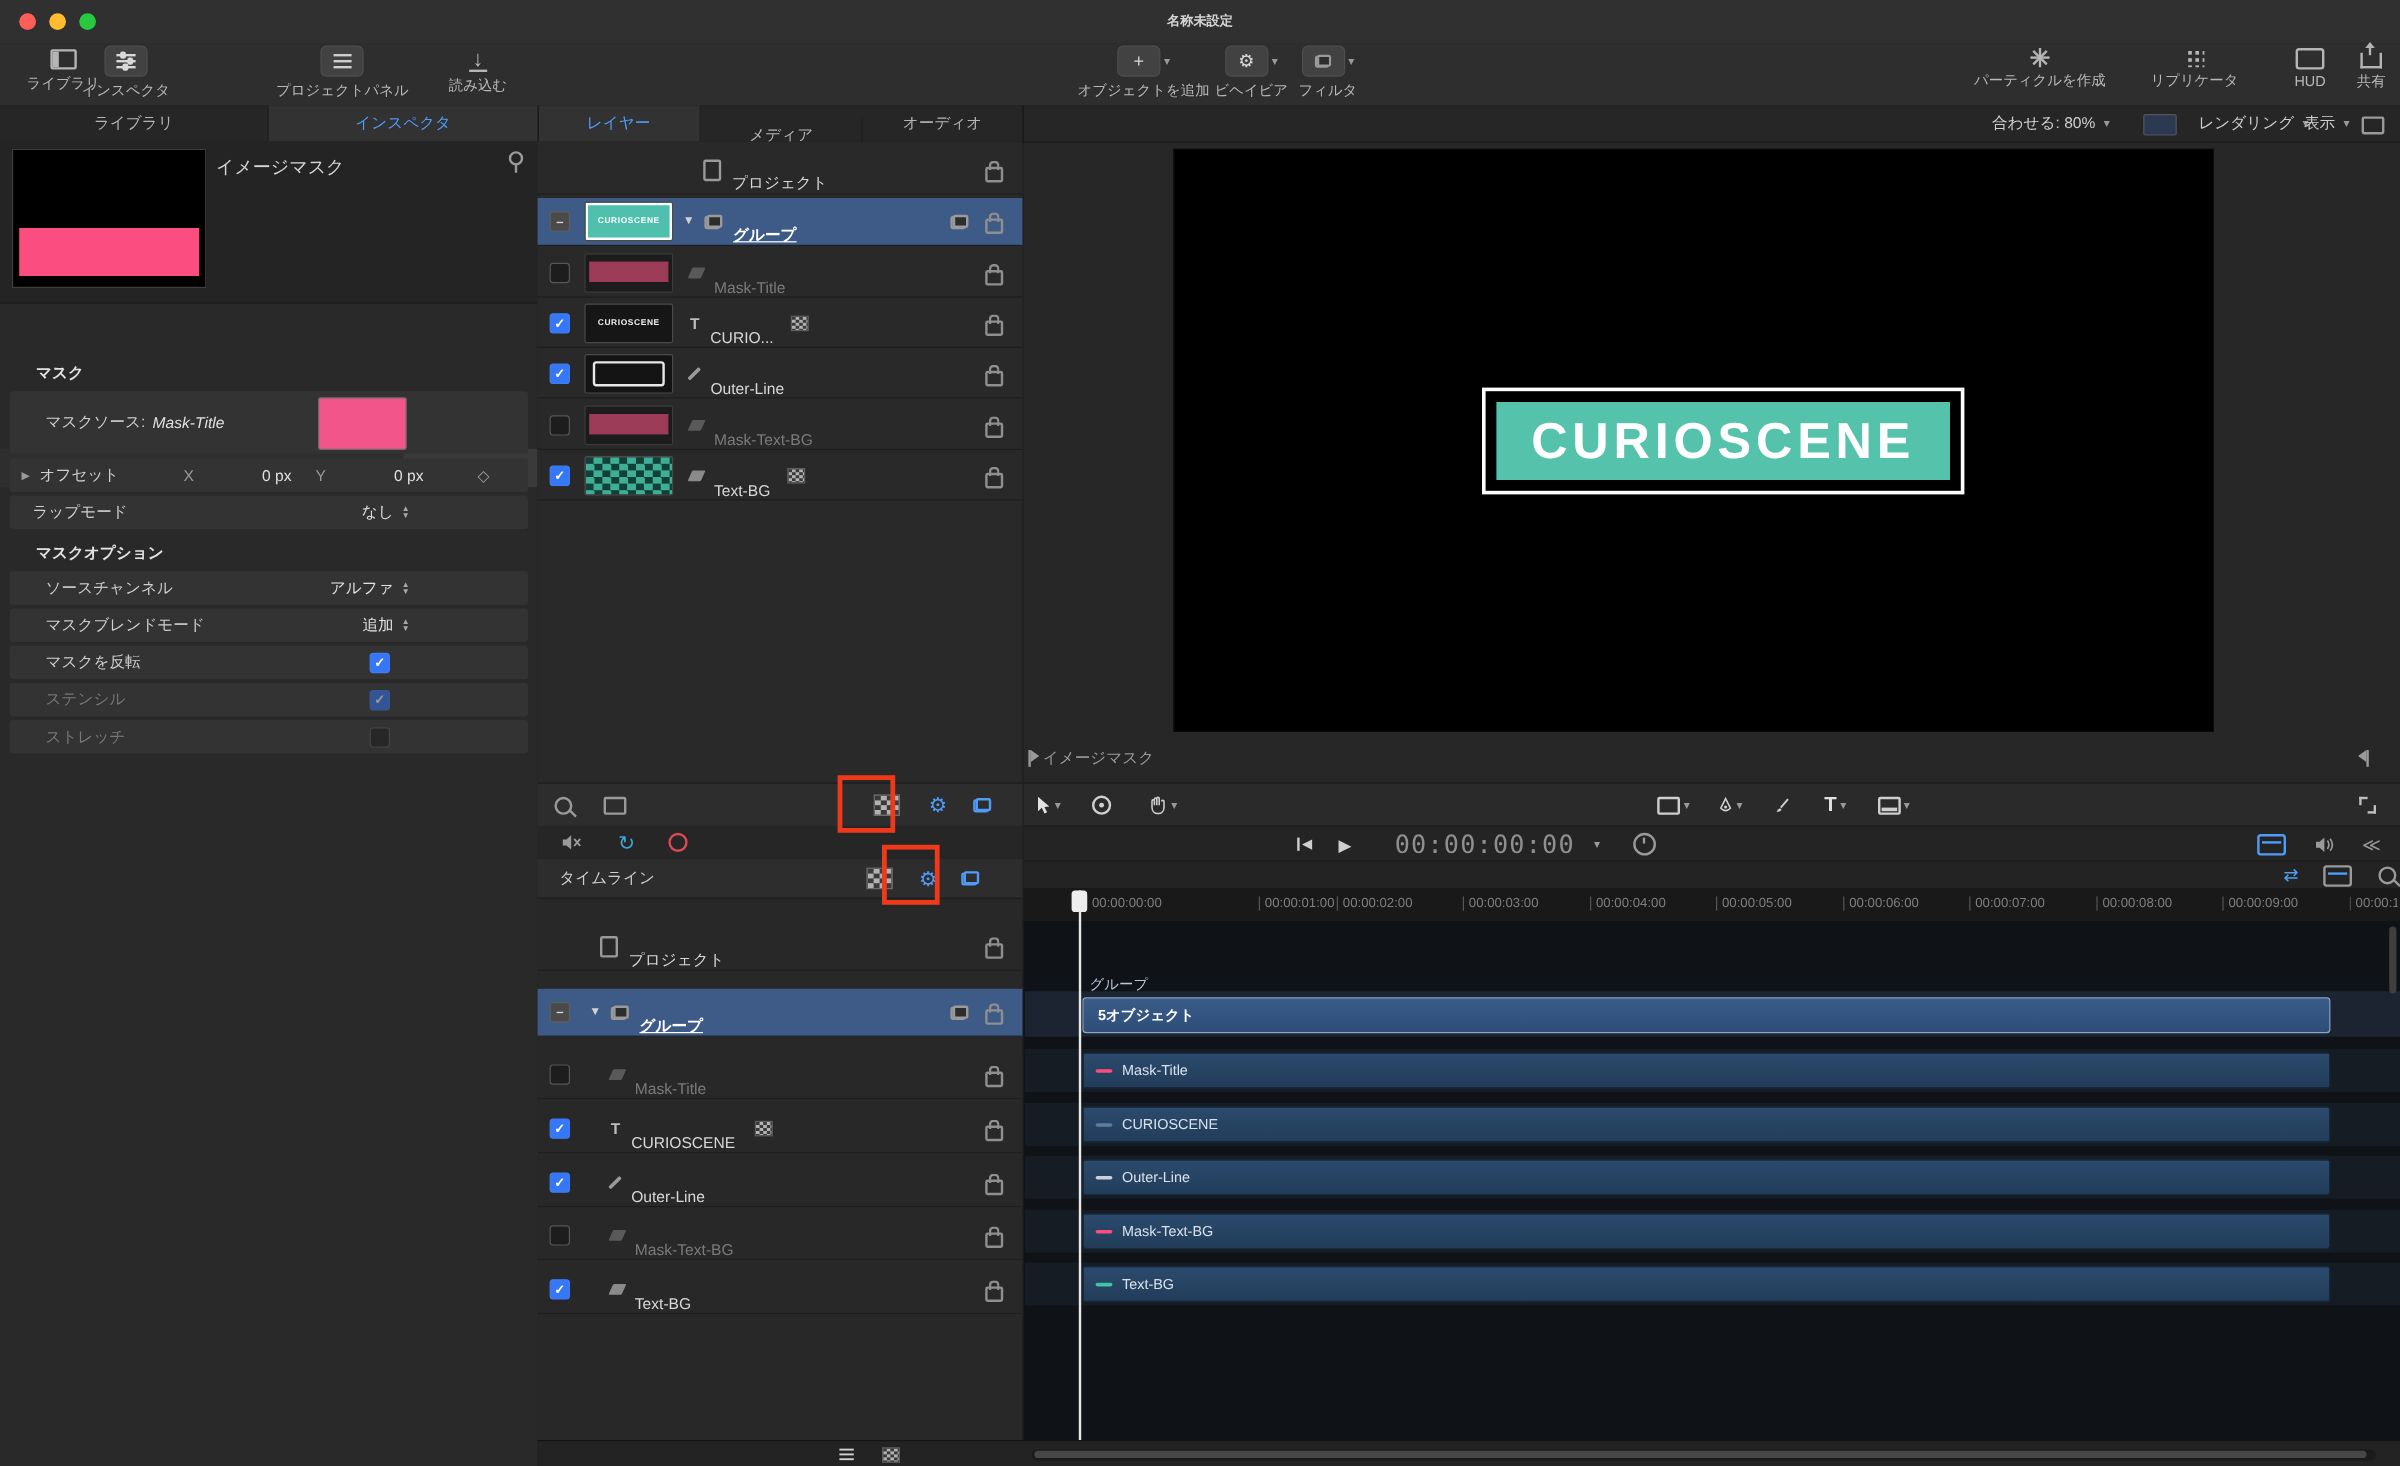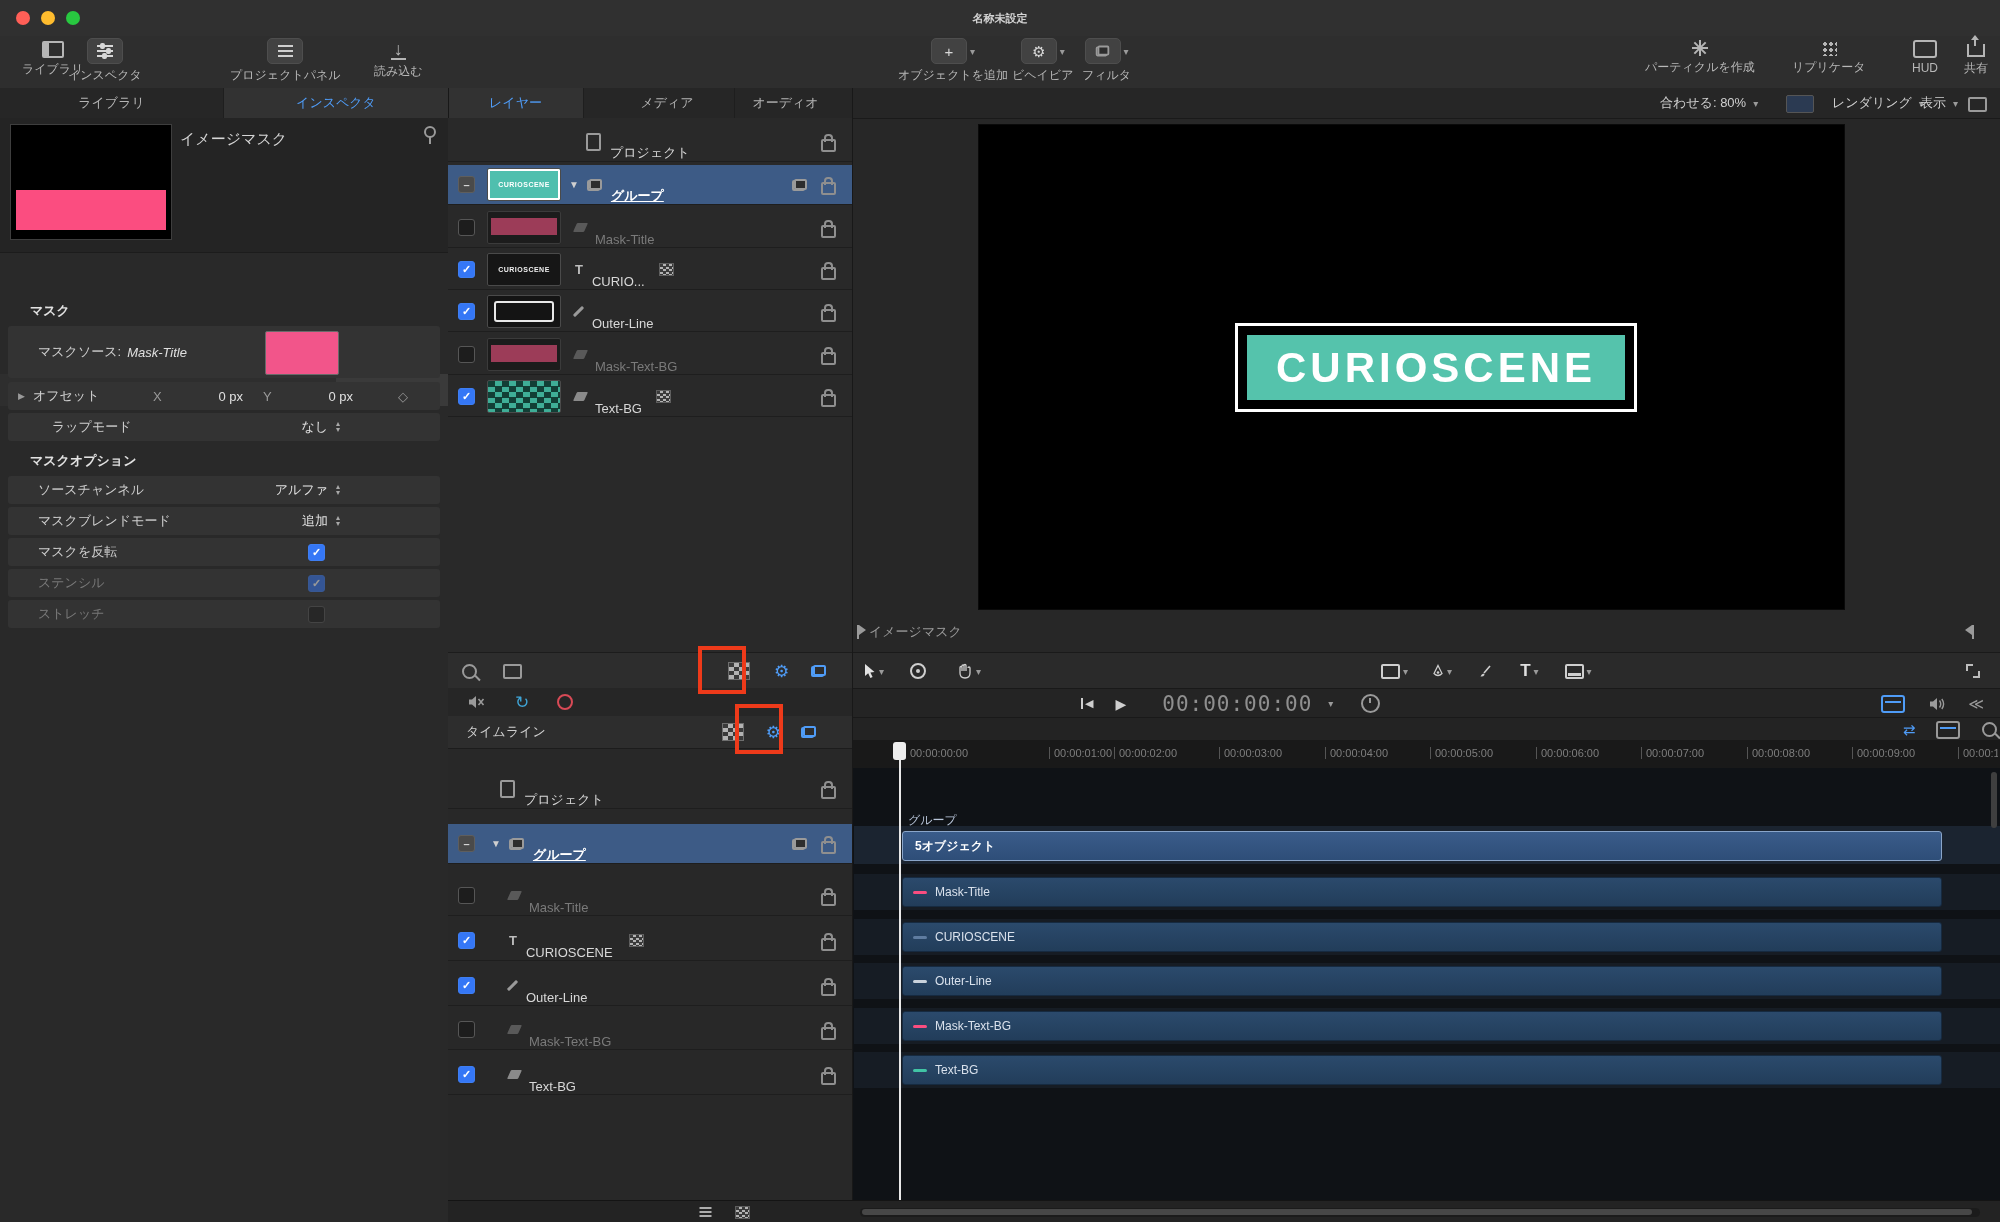--- a/index.html
+++ b/index.html
@@ -215,21 +215,21 @@
   <div class="abs tabbar">
     <div class="tab" style="left:0;width:223px;">
         <span>ライブラリ</span>
       </div>
     <div class="tab sel" style="left:224px;width:224px;">
         <span>インスペクタ</span>
       </div>
     <div class="tab sel" style="left:448px;width:135px;">
         <span>レイヤー</span>
       </div>
-    <div class="tab" style="left:600px;width:134px;">
+    <div class="tab" style="left:584px;width:134px;margin-top:10px;">
         <span>メディア</span>
       </div>
     <div class="tab" style="left:719px;width:133px;">
         <span>オーディオ</span>
       </div>
 
     <div class="abs hv" style="left:1660px;top:0;height:30px;gap:4px;">
       <span>合わせる: 80%</span>
         <span class="chev">▾</span>
     </div>
@@ -283,21 +283,21 @@
       <span class="chev" style="margin-left:10px;font-size:9px;">▶</span>
       <span style="margin-left:8px;">オフセット</span>
       <span class="abs" style="left:145px;color:#9a9a9a;">X</span>
       <span class="abs" style="left:170px;width:65px;text-align:right;color:#e0e0e0;">0 px</span>
       <span class="abs" style="left:255px;color:#9a9a9a;">Y</span>
       <span class="abs" style="left:280px;width:65px;text-align:right;color:#e0e0e0;">0 px</span>
       <span class="abs" style="left:390px;color:#9a9a9a;">◇</span>
     </div>
 
     <div class="ins-row" style="top:295px;">
-      <span style="margin-left:44px;">ラップモード</span>
+      <span style="margin-left:19px;">ラップモード</span>
       <span class="abs" style="left:270px;width:50px;text-align:right;color:#e0e0e0;">なし</span>
       <span class="abs stepper" style="left:328px;">
           <span>▴</span>
           <span>▾</span>
         </span>
     </div>
 
     <div class="ins-h" style="top:334px;padding-left:22px;">マスクオプション</div>
 
     <div class="ins-row" style="top:358px;">

